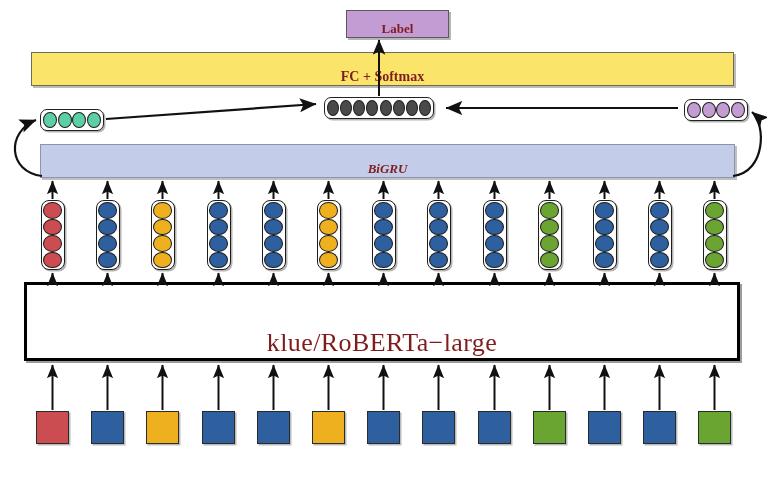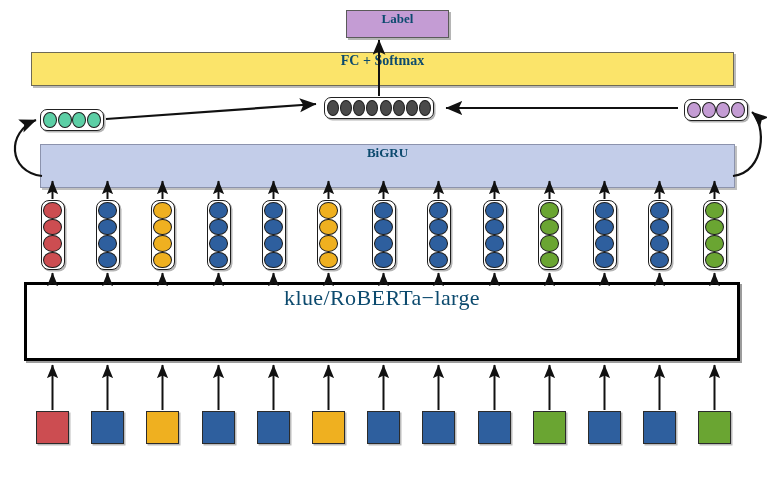--- a/index.html
+++ b/index.html
@@ -16,23 +16,23 @@
     height: 502px;
     background: #ffffff;
     overflow: hidden;
   }
 
   
   .box {
     position: absolute;
     box-sizing: border-box;
     display: flex;
-    align-items: flex-start;
+    align-items: flex-end;
     justify-content: center;
-    color: #0c4a6e;
+    color: #7f1d1d;
   }
 
   .label-box {
     background: #c49cd4;
     border: 1.5px solid #5a5a5a;
     font-size: 13px;
     font-weight: bold;
     font-family: "Liberation Serif", serif;
     box-shadow: 2px 2px 0 rgba(120,120,120,0.55);
   }
@@ -51,21 +51,21 @@
     border: 1.5px solid #8c93ad;
     font-size: 13px;
     font-weight: bold;
     font-family: "Liberation Serif", serif;
     box-shadow: 2px 2px 0 rgba(130,130,130,0.5);
   }
 
   .plm-box {
     background: #ffffff;
     border: 3.5px solid #000000;
-    font-size: 22px;
+    font-size: 26px;
     font-family: "Liberation Serif", serif;
     letter-spacing: 0.4px;
     box-shadow: 2px 2px 0 rgba(90,90,90,0.6);
   }
 
   
   .capsule {
     position: absolute;
     box-sizing: border-box;
     border-radius: 7px;
@@ -165,21 +165,21 @@
       <span class="dot" style="width: 12px; height: 16px; background: rgb(74, 74, 74);"></span>
     </div>
 
   <div class="capsule" id="cap-backward" style="left:684px; top:99px; width:64px; height:22px;">
       <span class="dot" style="width: 14px; height: 16px; background: rgb(196, 156, 212);"></span>
       <span class="dot" style="width: 14px; height: 16px; background: rgb(196, 156, 212);"></span>
       <span class="dot" style="width: 14px; height: 16px; background: rgb(196, 156, 212);"></span>
       <span class="dot" style="width: 14px; height: 16px; background: rgb(196, 156, 212);"></span>
     </div>
 
-  <div class="box bigru-box" id="bigru-box" style="left:40px; top:144px; width:695px; height:44px;">
+  <div class="box bigru-box" id="bigru-box" style="left:40px; top:144px; width:695px; height:34px;font-style:italic;">
     <span>BiGRU</span>
   </div>
 
   <div id="token-cols">
       <div class="token-col" style="left: 40.5px; top: 200px; width: 24px; height: 70px;">
         <span class="vdot" style="background: rgb(204, 77, 81);"></span>
         <span class="vdot" style="background: rgb(204, 77, 81);"></span>
         <span class="vdot" style="background: rgb(204, 77, 81);"></span>
         <span class="vdot" style="background: rgb(204, 77, 81);"></span>
       </div>

